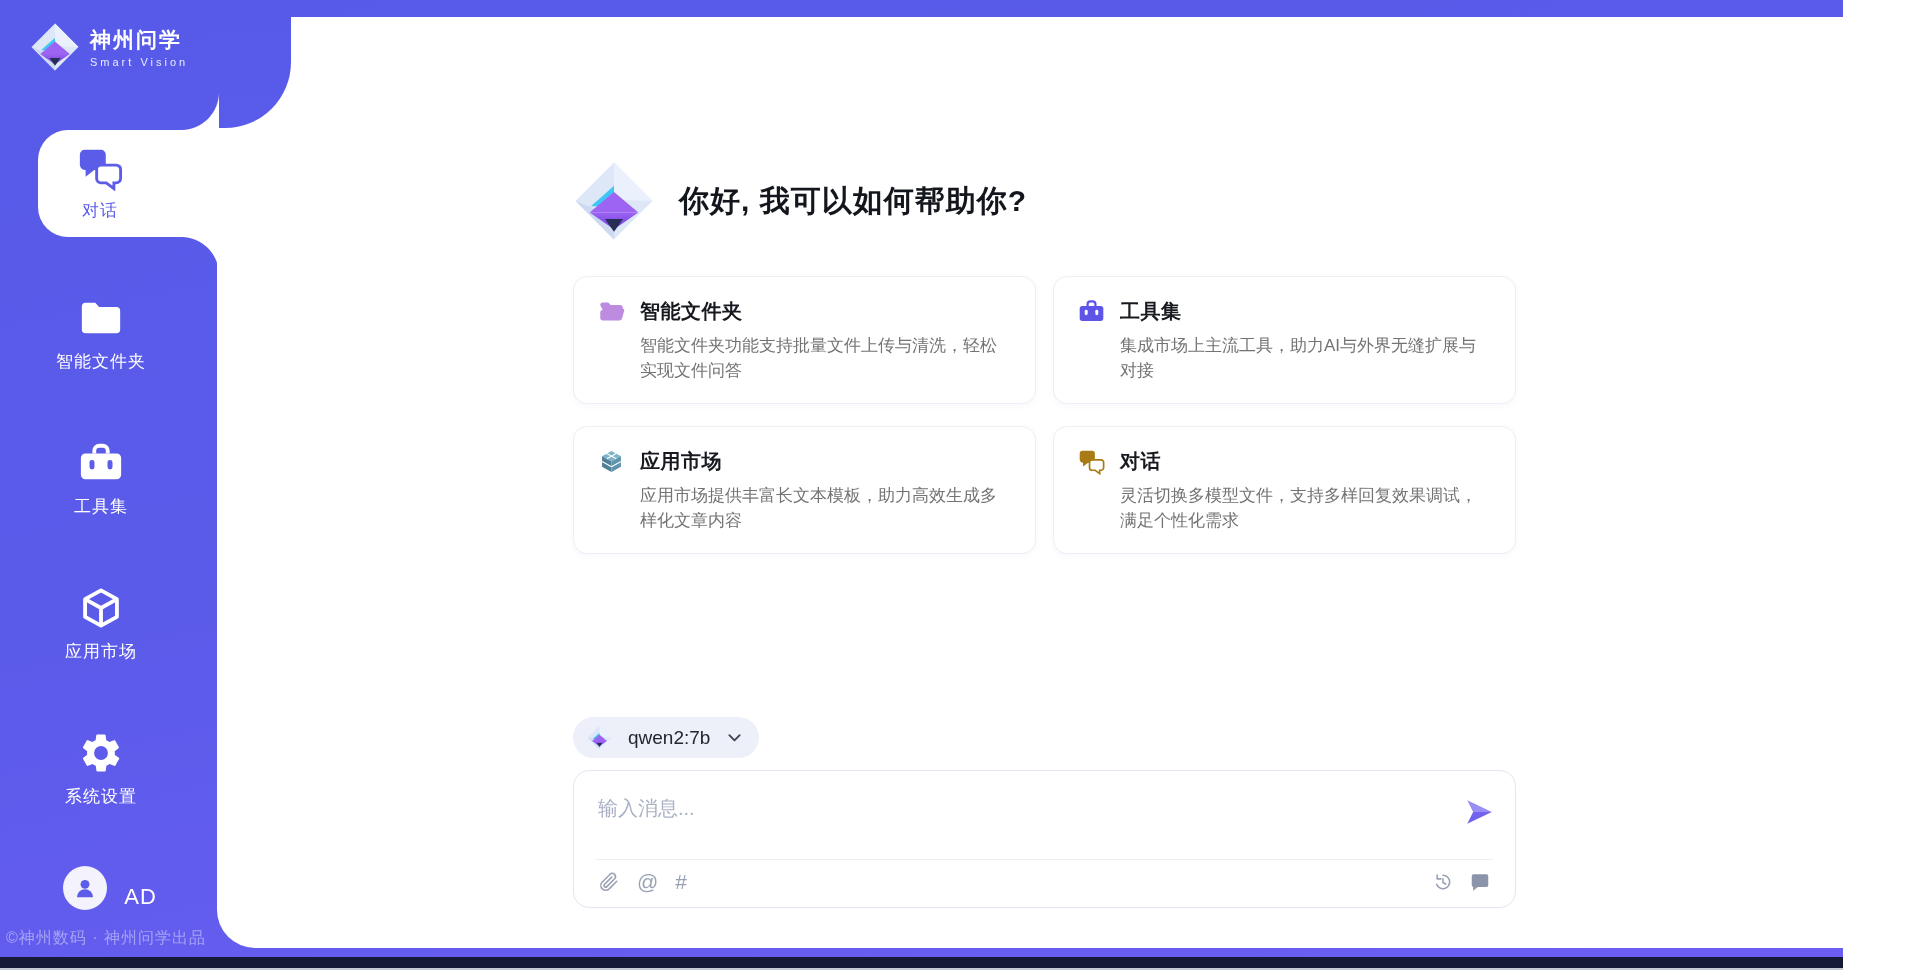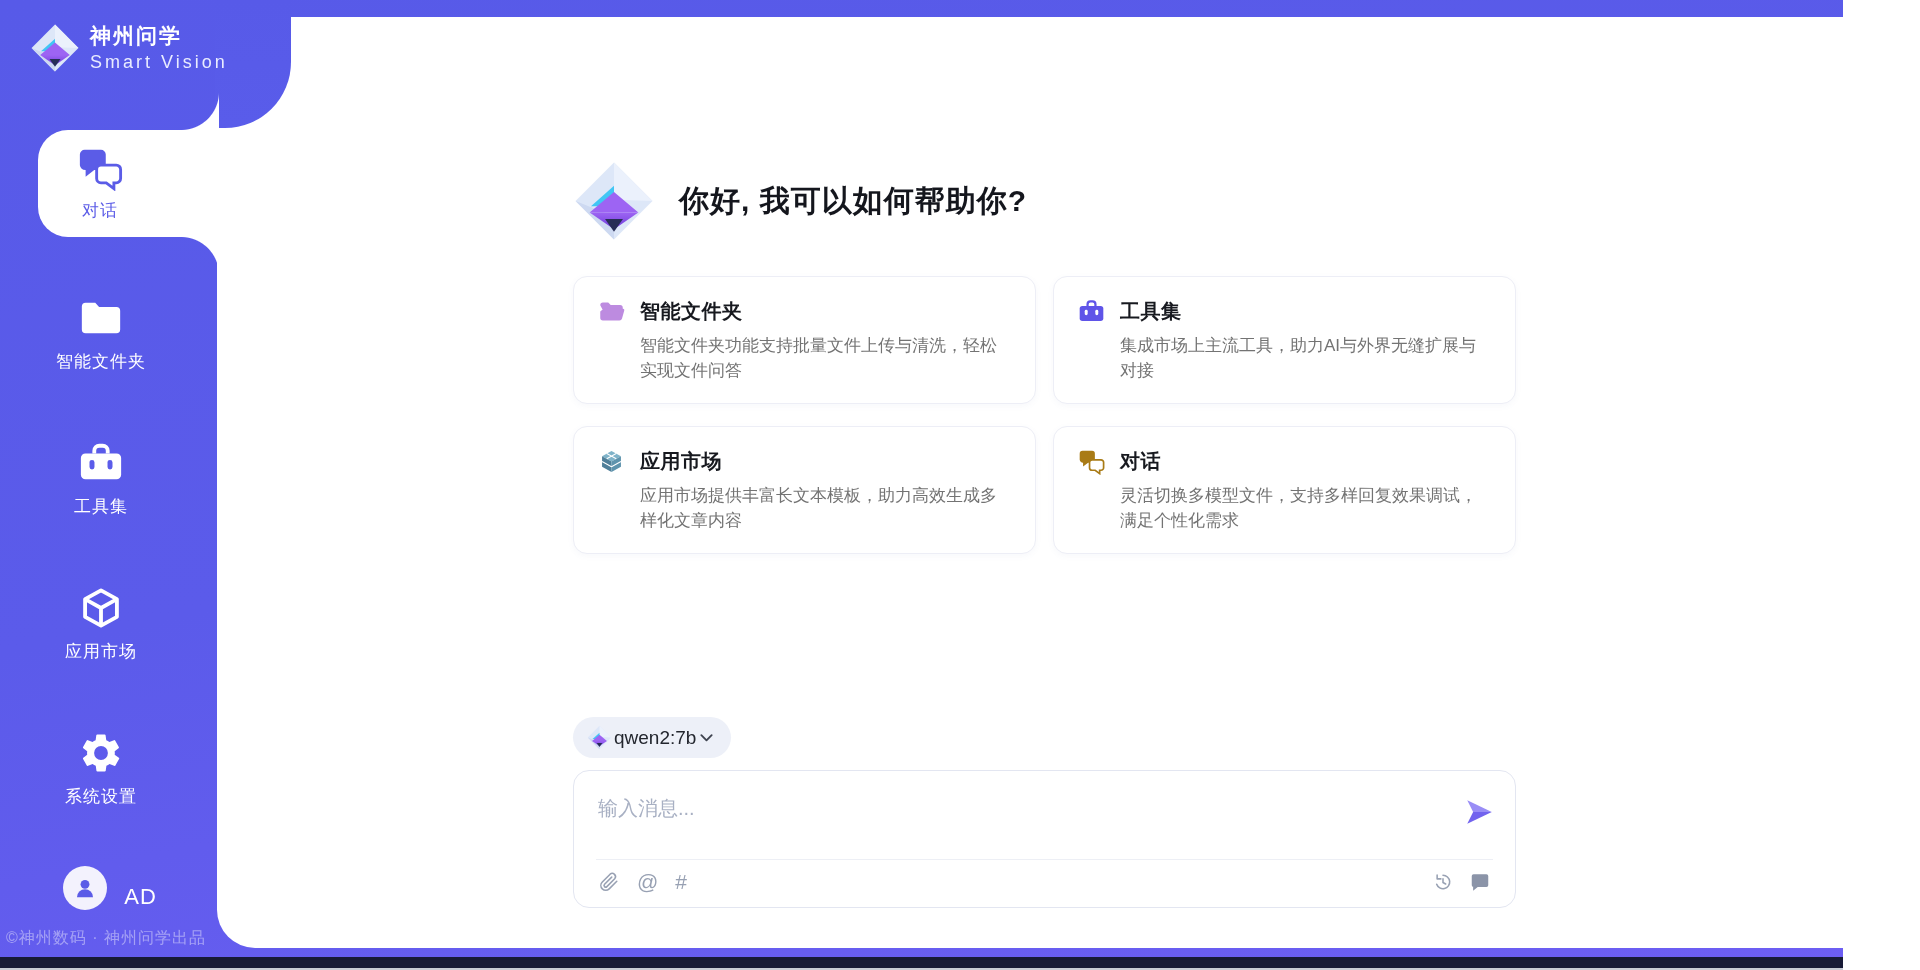--- a/index.html
+++ b/index.html
@@ -24,21 +24,21 @@
     position:absolute; left:215px; top:0; width:76px; height:128px;
     background:linear-gradient(180deg,#575ae8,#595cea);
     border-bottom-right-radius:66px;
   }
 
   
   .brand{ position:absolute; left:30px; top:22px; display:flex; align-items:center; gap:10px; }
   .brand-logo{ width:50px; height:50px; }
   .brand-text{ display:flex; flex-direction:column; gap:2px; }
   .brand-name{ color:#fff; font-size:21px; font-weight:bold; letter-spacing:2px; }
-  .brand-sub{ color:#e9ecff; font-size:18px; letter-spacing:3px; }
+  .brand-sub{ color:#e9ecff; font-size:11px; letter-spacing:3px; }
 
   .nav-tab{
     position:absolute; left:38px; top:130px; width:181px; height:107px;
     background:#fff; border-radius:30px 0 0 30px;
     display:flex; align-items:center; cursor:pointer;
   }
   .nav-tab::before{
     content:""; position:absolute; right:0; top:-38px; width:38px; height:38px;
     background:radial-gradient(circle at 0 0, rgba(0,0,0,0) 37.5px, #fff 38.5px);
   }
@@ -90,21 +90,21 @@
   }
   .card-head{ display:flex; align-items:center; gap:15px; }
   .card-icon{ width:27px; height:27px; flex:0 0 auto; }
   .card-title{ font-size:20px; font-weight:bold; color:#17191f; letter-spacing:0.5px; }
   .card-desc{ margin:9px 0 0 42px; font-size:17px; color:#737373; line-height:1.45; }
 
   
   .model-pill{
     position:absolute; left:573px; top:717px; height:41px;
     background:#edf0f8; border-radius:21px;
-    display:flex; align-items:center; gap:2px; padding:0 16px 0 14px; cursor:pointer;
+    display:flex; align-items:center; gap:16px; padding:0 16px 0 14px; cursor:pointer;
   }
   .model-logo{ width:25px; height:25px; }
   .model-name{ font-size:19px; color:#23262e; }
 
   
   .composer{
     position:absolute; left:573px; top:770px; width:943px; height:138px;
     background:#fff; border:1.5px solid #e3e6f1; border-radius:16px;padding-left:28px;
   }
   .composer-input{

